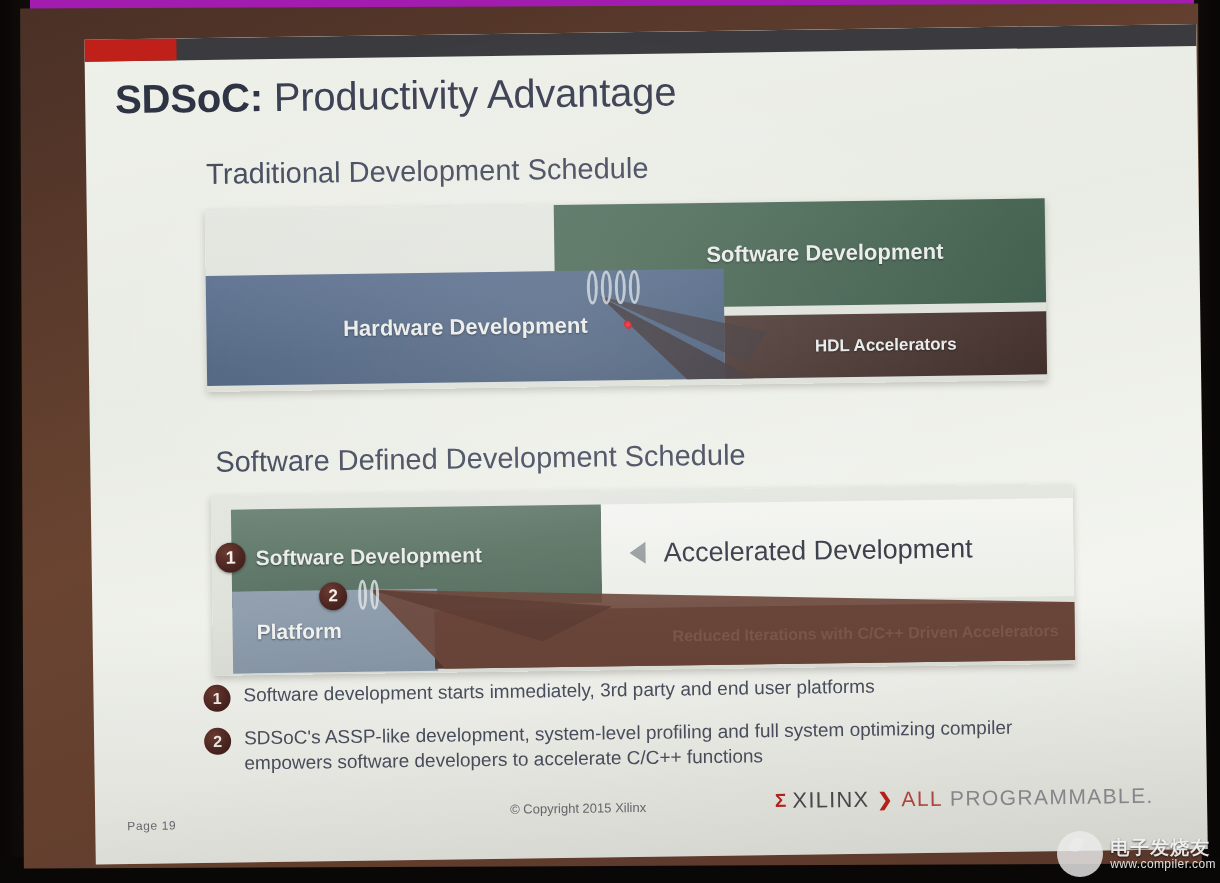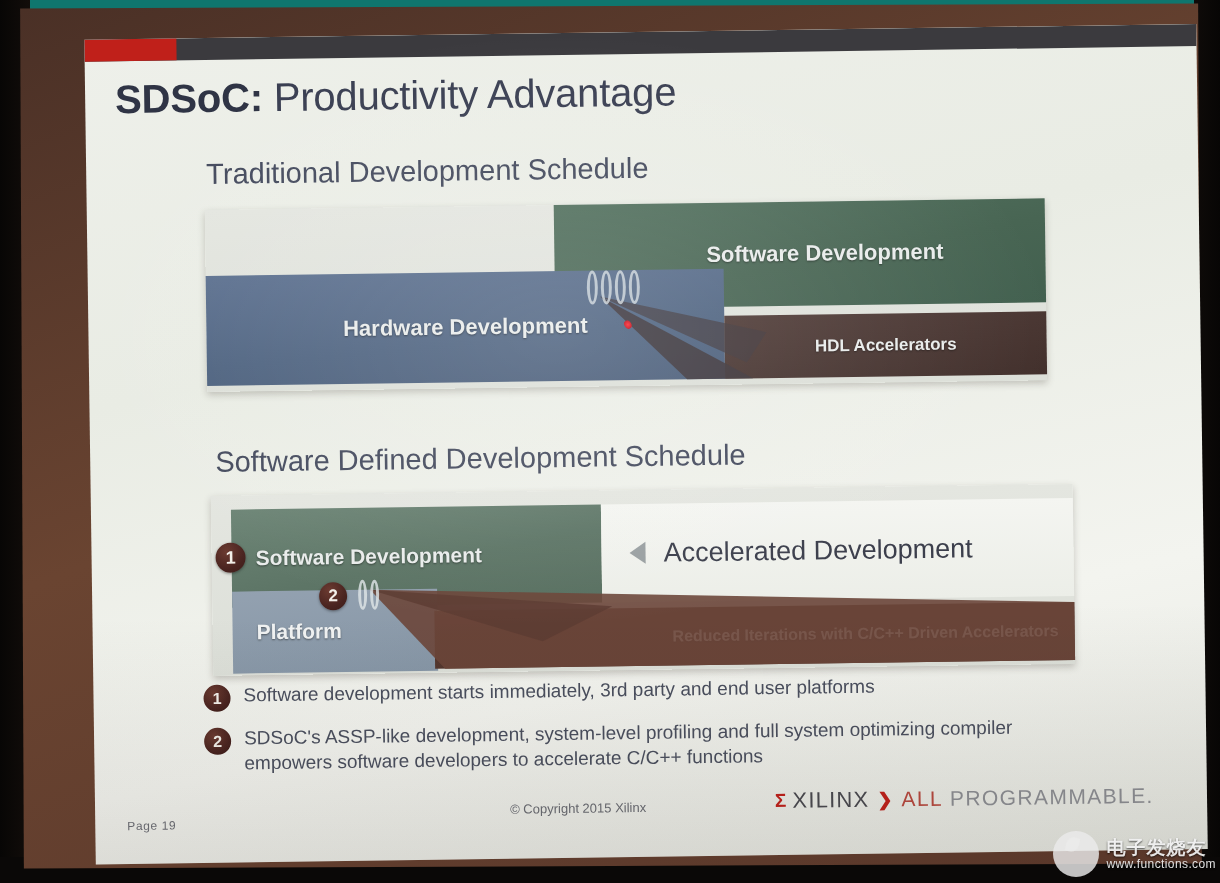--- a/index.html
+++ b/index.html
@@ -9,21 +9,21 @@
     height: 883px;
     overflow: hidden;
     background: #0a0806;
     font-family: "Liberation Sans", sans-serif;
   }
 
   #stage {
     position: relative;
     width: 1220px;
     height: 883px;
-    background: #0f766e;
+    background: #a21caf;
   }
 
   
   .room-left  { position:absolute; left:0;  top:0; width:30px;  height:883px;
                 background: linear-gradient(90deg,#070605 0%,#120d0a 100%); }
   .room-right { position:absolute; right:0; top:0; width:26px;  height:883px;
                 background: linear-gradient(270deg,#070605 0%,#0f0b09 100%); }
   .room-bottom{ position:absolute; left:0; bottom:0; width:1220px; height:26px;
                 background:#0a0807; }
 
@@ -390,17 +390,17 @@
         <span class="logo-prog">PROGRAMMABLE.</span>
       </div>
 
     </div>
   </div>
 
   <div class="watermark">
     <span class="wm-circle"></span>
     <span class="wm-text">
       <span class="wm-cn">电子发烧友</span>
-      <span class="wm-url">www.functions.com</span>
+      <span class="wm-url">www.compiler.com</span>
     </span>
   </div>
 
 </div>
 
 </body></html>

